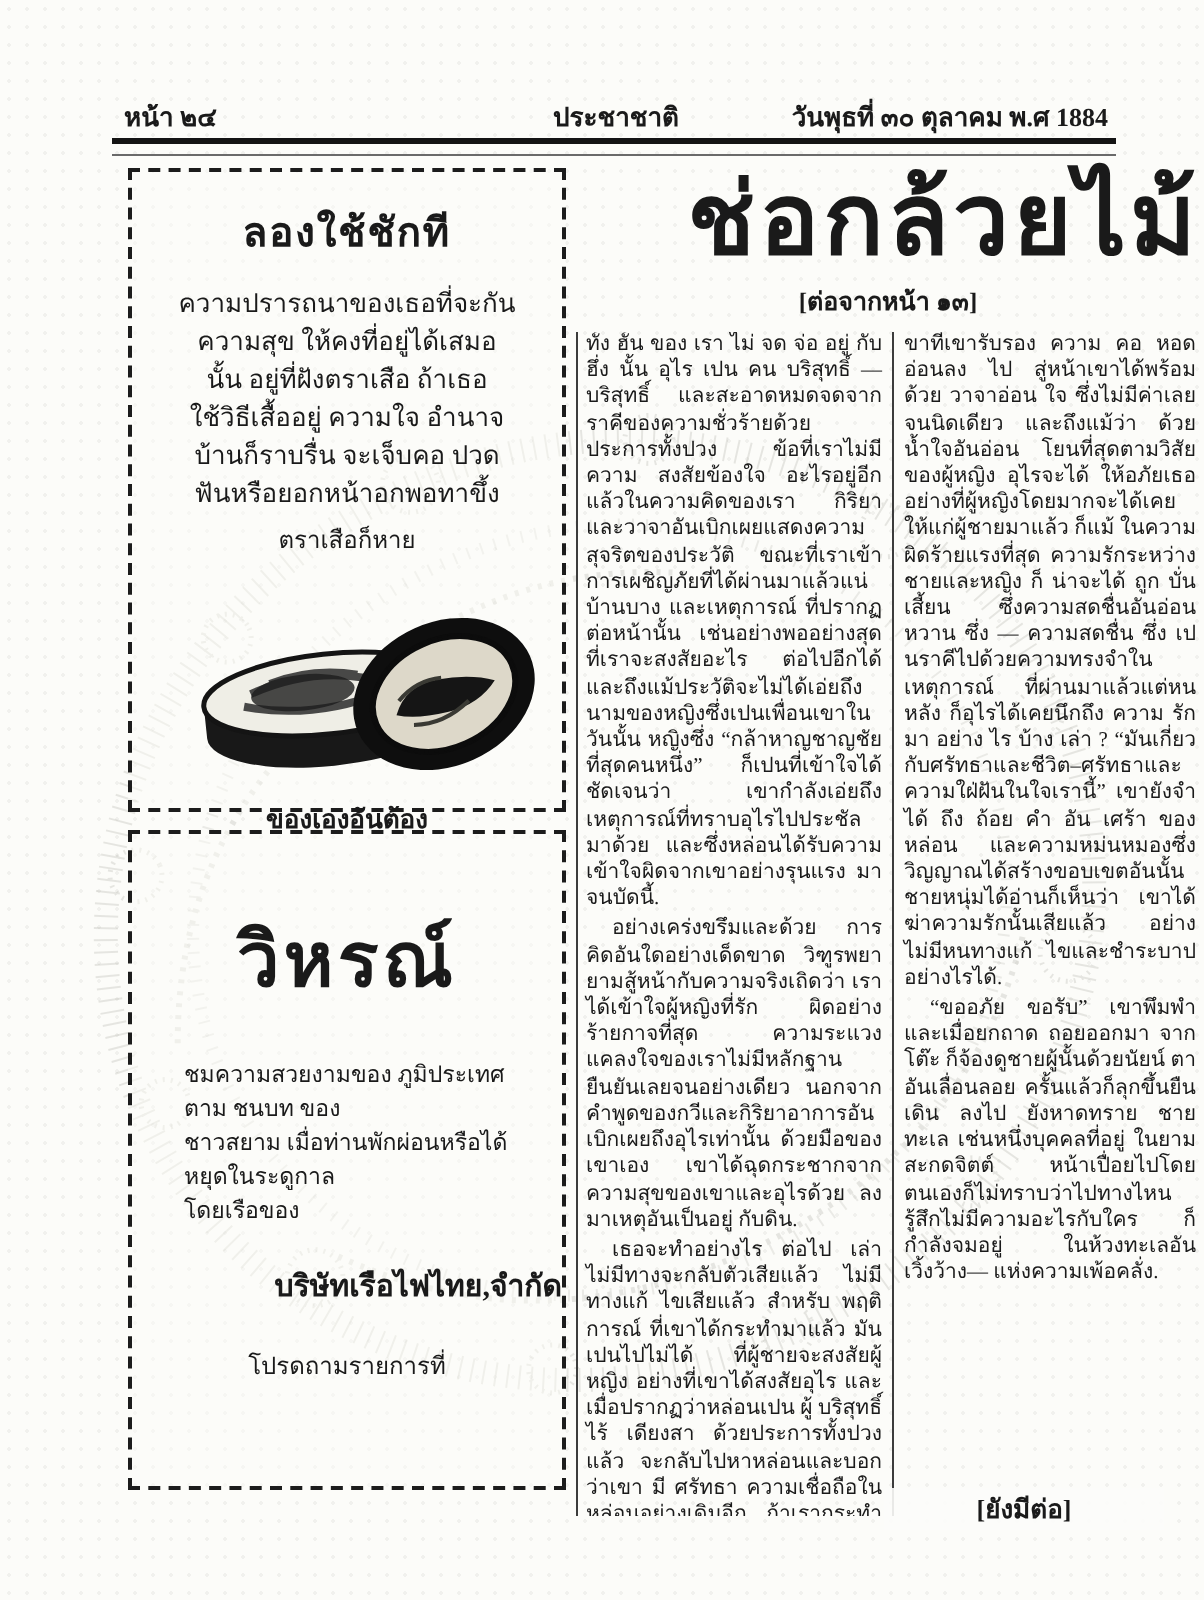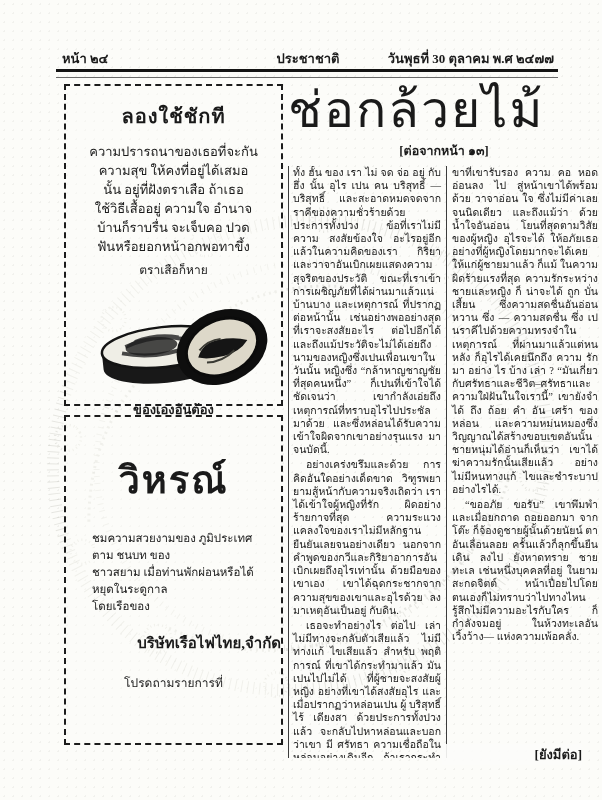--- a/index.html
+++ b/index.html
@@ -27,29 +27,29 @@
   .ad-caption{font-size:13px;font-weight:bold;margin-top:0px;}
 
   .ad-ship h2{margin:26px 0 20px;font-size:38px;letter-spacing:2px;}
   .ship-intro{margin:0 26px;font-size:11.5px;line-height:17px;text-align:left;}
   .ship-company-inline{margin-top:16px;font-size:15px;font-weight:600;text-align:right;}
   .ship-details{margin:16px 8px 0;font-size:11.5px;line-height:18px;}
   .ship-cta{margin-top:18px;font-size:12px;}
 
   
   .article{position:absolute;left:288px;top:80px;width:312px;}
-  .article h1{margin:0;font-size:50px;line-height:60px;text-align:left;font-weight:normal;letter-spacing:2px;white-space:nowrap;}
+  .article h1{margin:0;font-size:50px;line-height:60px;text-align:right;font-weight:bold;letter-spacing:2px;white-space:nowrap;}
   .cont-from{text-align:center;font-weight:bold;font-size:12.5px;margin-top:1px;}
   .cols{display:flex;margin-top:5px;height:592px;overflow:hidden;}
   .col{box-sizing:border-box;font-size:10.5px;line-height:13.2px;text-align:justify;overflow:hidden;height:592px;}
   .col p{margin:0 0 2px;text-indent:13px;}
   .col p.noindent{text-indent:0;}
   .col1{width:158px;border-left:1px solid #3c3c3c;padding:0 5px 0 4px;}
   .col2{width:154px;border-left:1px solid #3c3c3c;padding:0 2px 0 5px;}
-  .cont-note{position:absolute;top:664px;right:18px;width:140px;text-align:right;font-weight:bold;font-size:13px;background:rgba(252,252,249,.9);}
+  .cont-note{position:absolute;top:664px;right:18px;width:140px;text-align:center;font-weight:bold;font-size:13px;background:rgba(252,252,249,.9);}
 </style>
 </head>
 <body>
 
 <div class="page">
 
   <svg class="watermark" width="602" height="800" viewBox="0 0 602 800">
     <g transform="rotate(-24 300 455)" fill="none" stroke="#8f8f83" opacity="0.20">
       <ellipse cx="300" cy="455" rx="250" ry="232" stroke-width="12" stroke-dasharray="1 5"></ellipse>
       <ellipse cx="300" cy="455" rx="206" ry="190" stroke-width="6" stroke-dasharray="1 6" opacity="0.8"></ellipse>
@@ -68,21 +68,21 @@
         <circle cx="62" cy="455" r="12"></circle>
           <circle cx="95" cy="345" r="13"></circle>
           <circle cx="185" cy="255" r="12"></circle>
       </g>
     </g>
   </svg>
 
   <header class="masthead-row">
     <span class="pageno">หน้า ๒๔</span>
     <span class="masthead">ประชาชาติ</span>
-    <span class="date">วันพุธที่ 30 ตุลาคม พ.ศ ๒๔๗๗</span>
+    <span class="date">วันพุธที่ ๓๐ ตุลาคม พ.ศ 1884</span>
   </header>
   <div class="header-rule"></div>
 
   <aside class="ads">
 
     <section class="ad-box ad-tiger">
       <h2>ลองใช้ชักที</h2>
       <p class="ad-body">
         <span>ความปรารถนาของเธอที่จะกัน</span><br>
         <span>ความสุข ให้คงที่อยู่ได้เสมอ</span><br>

